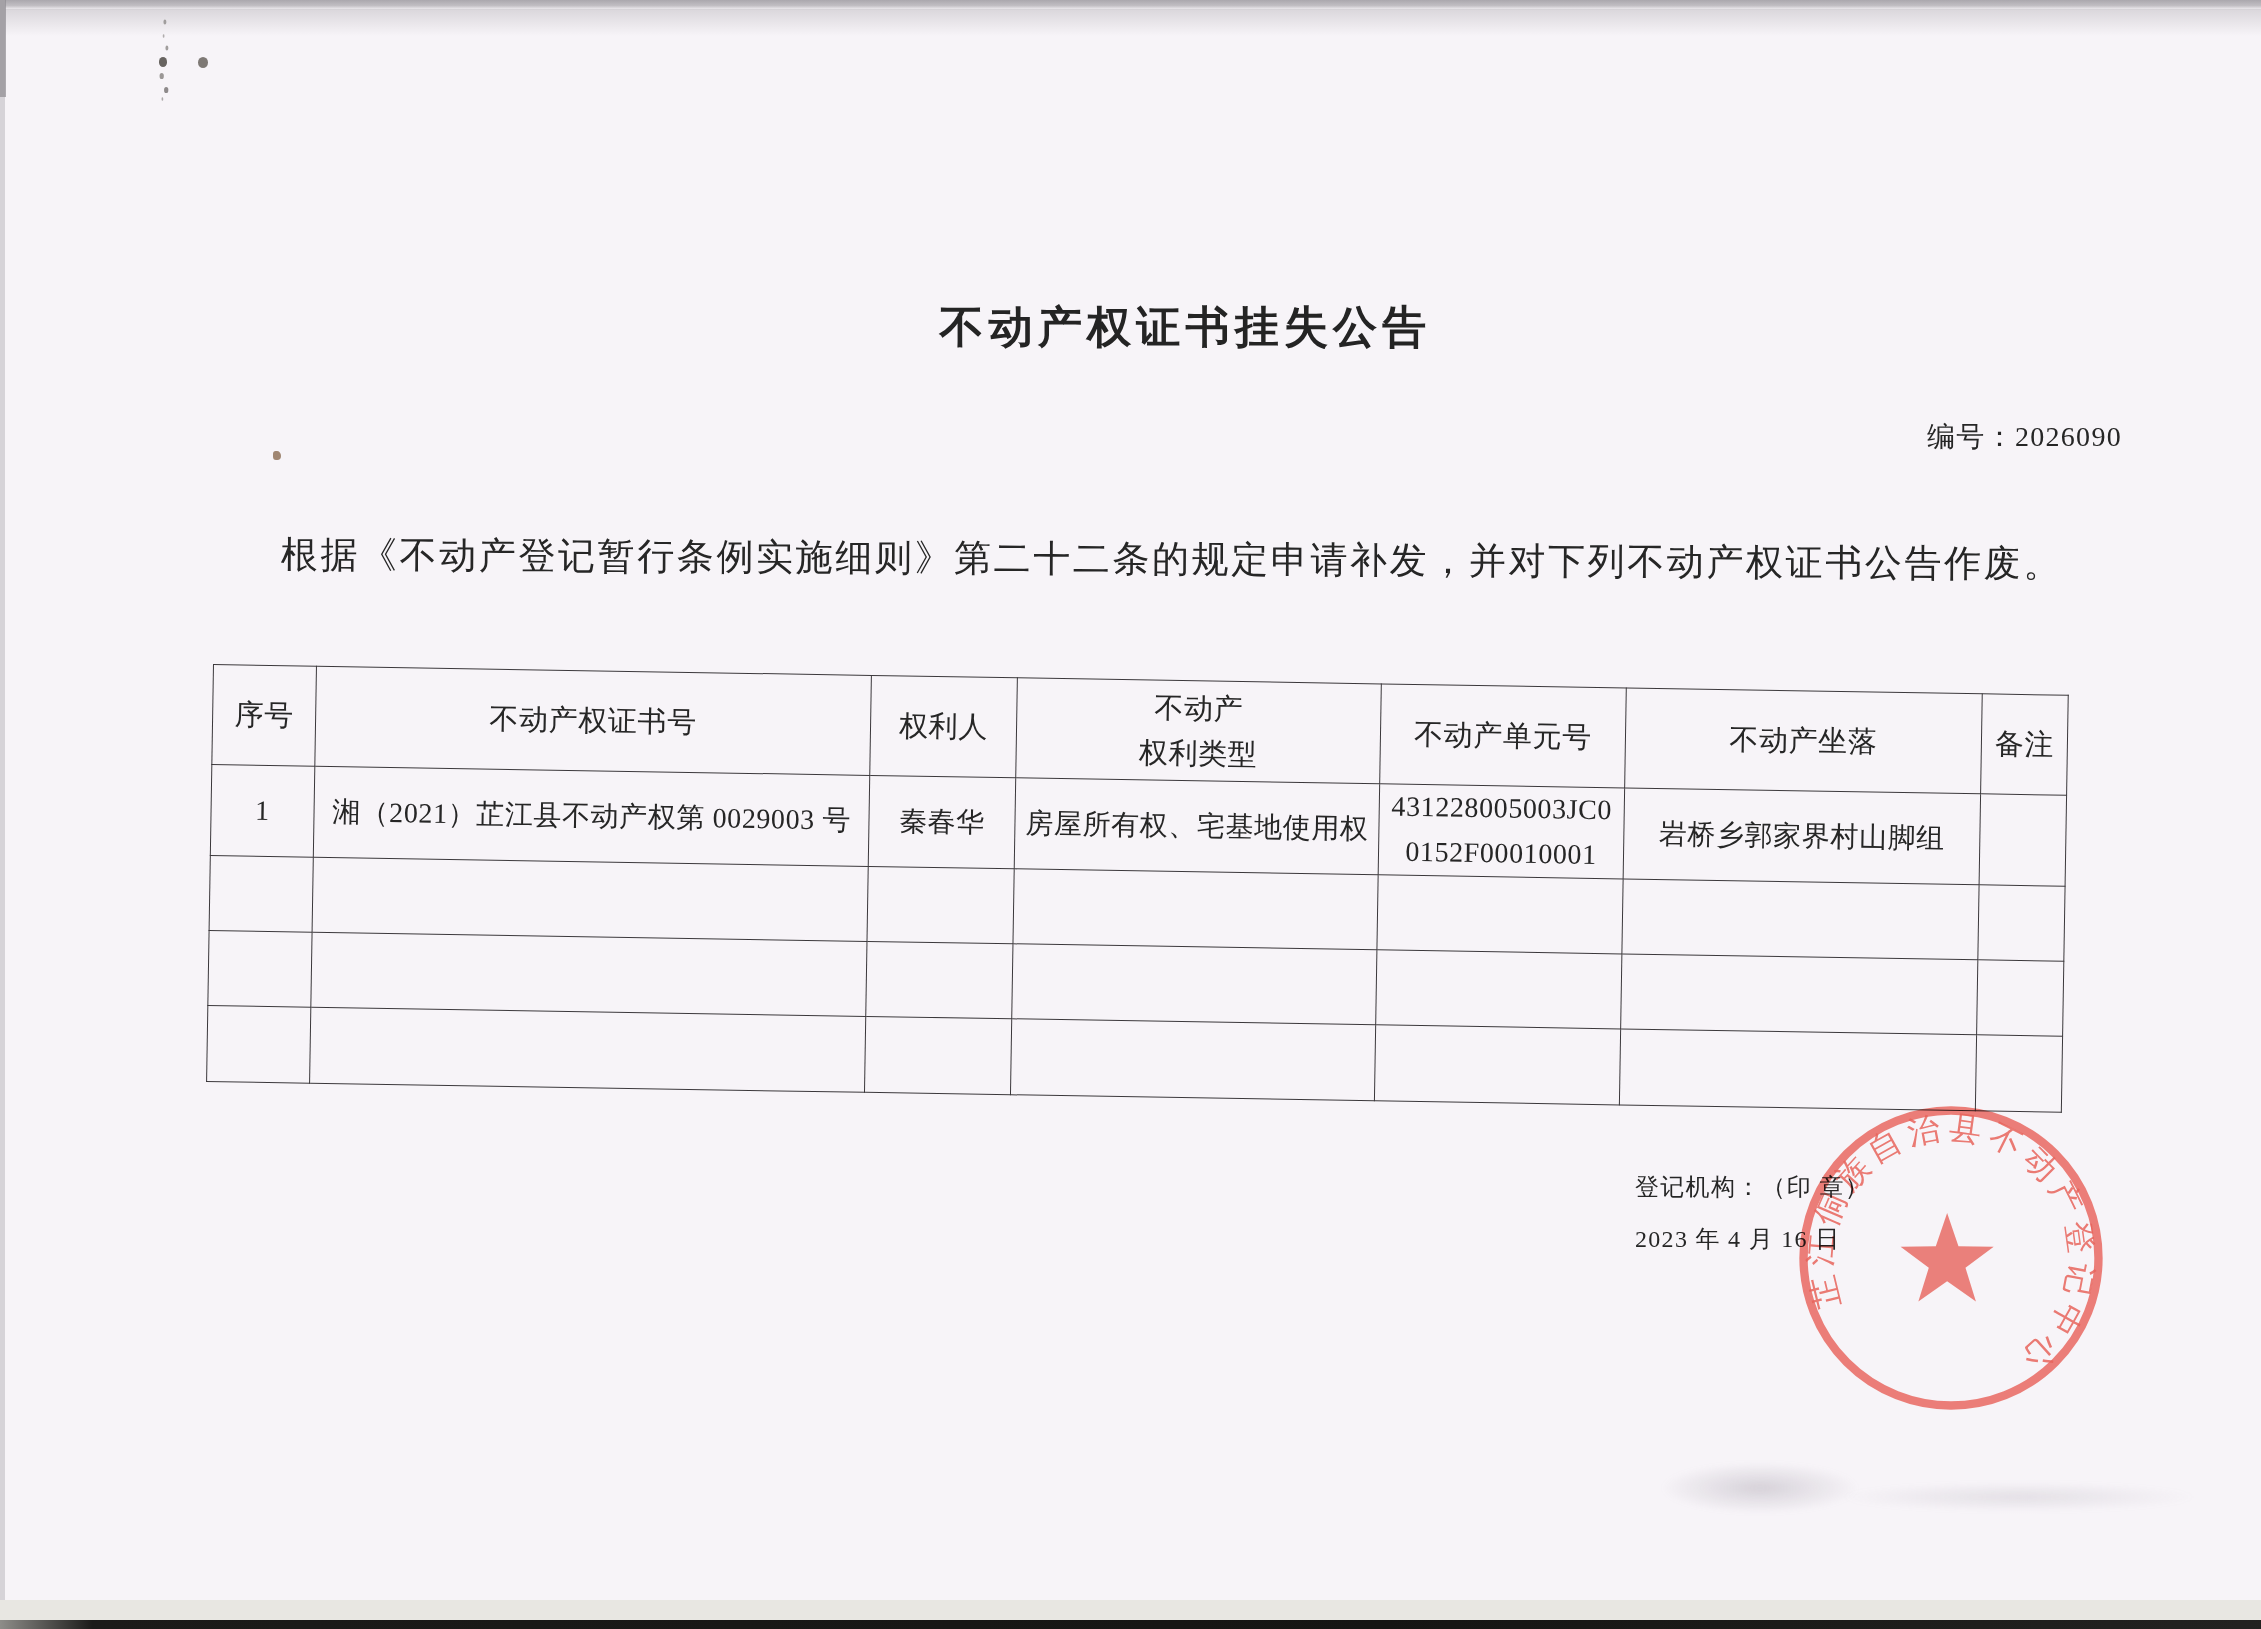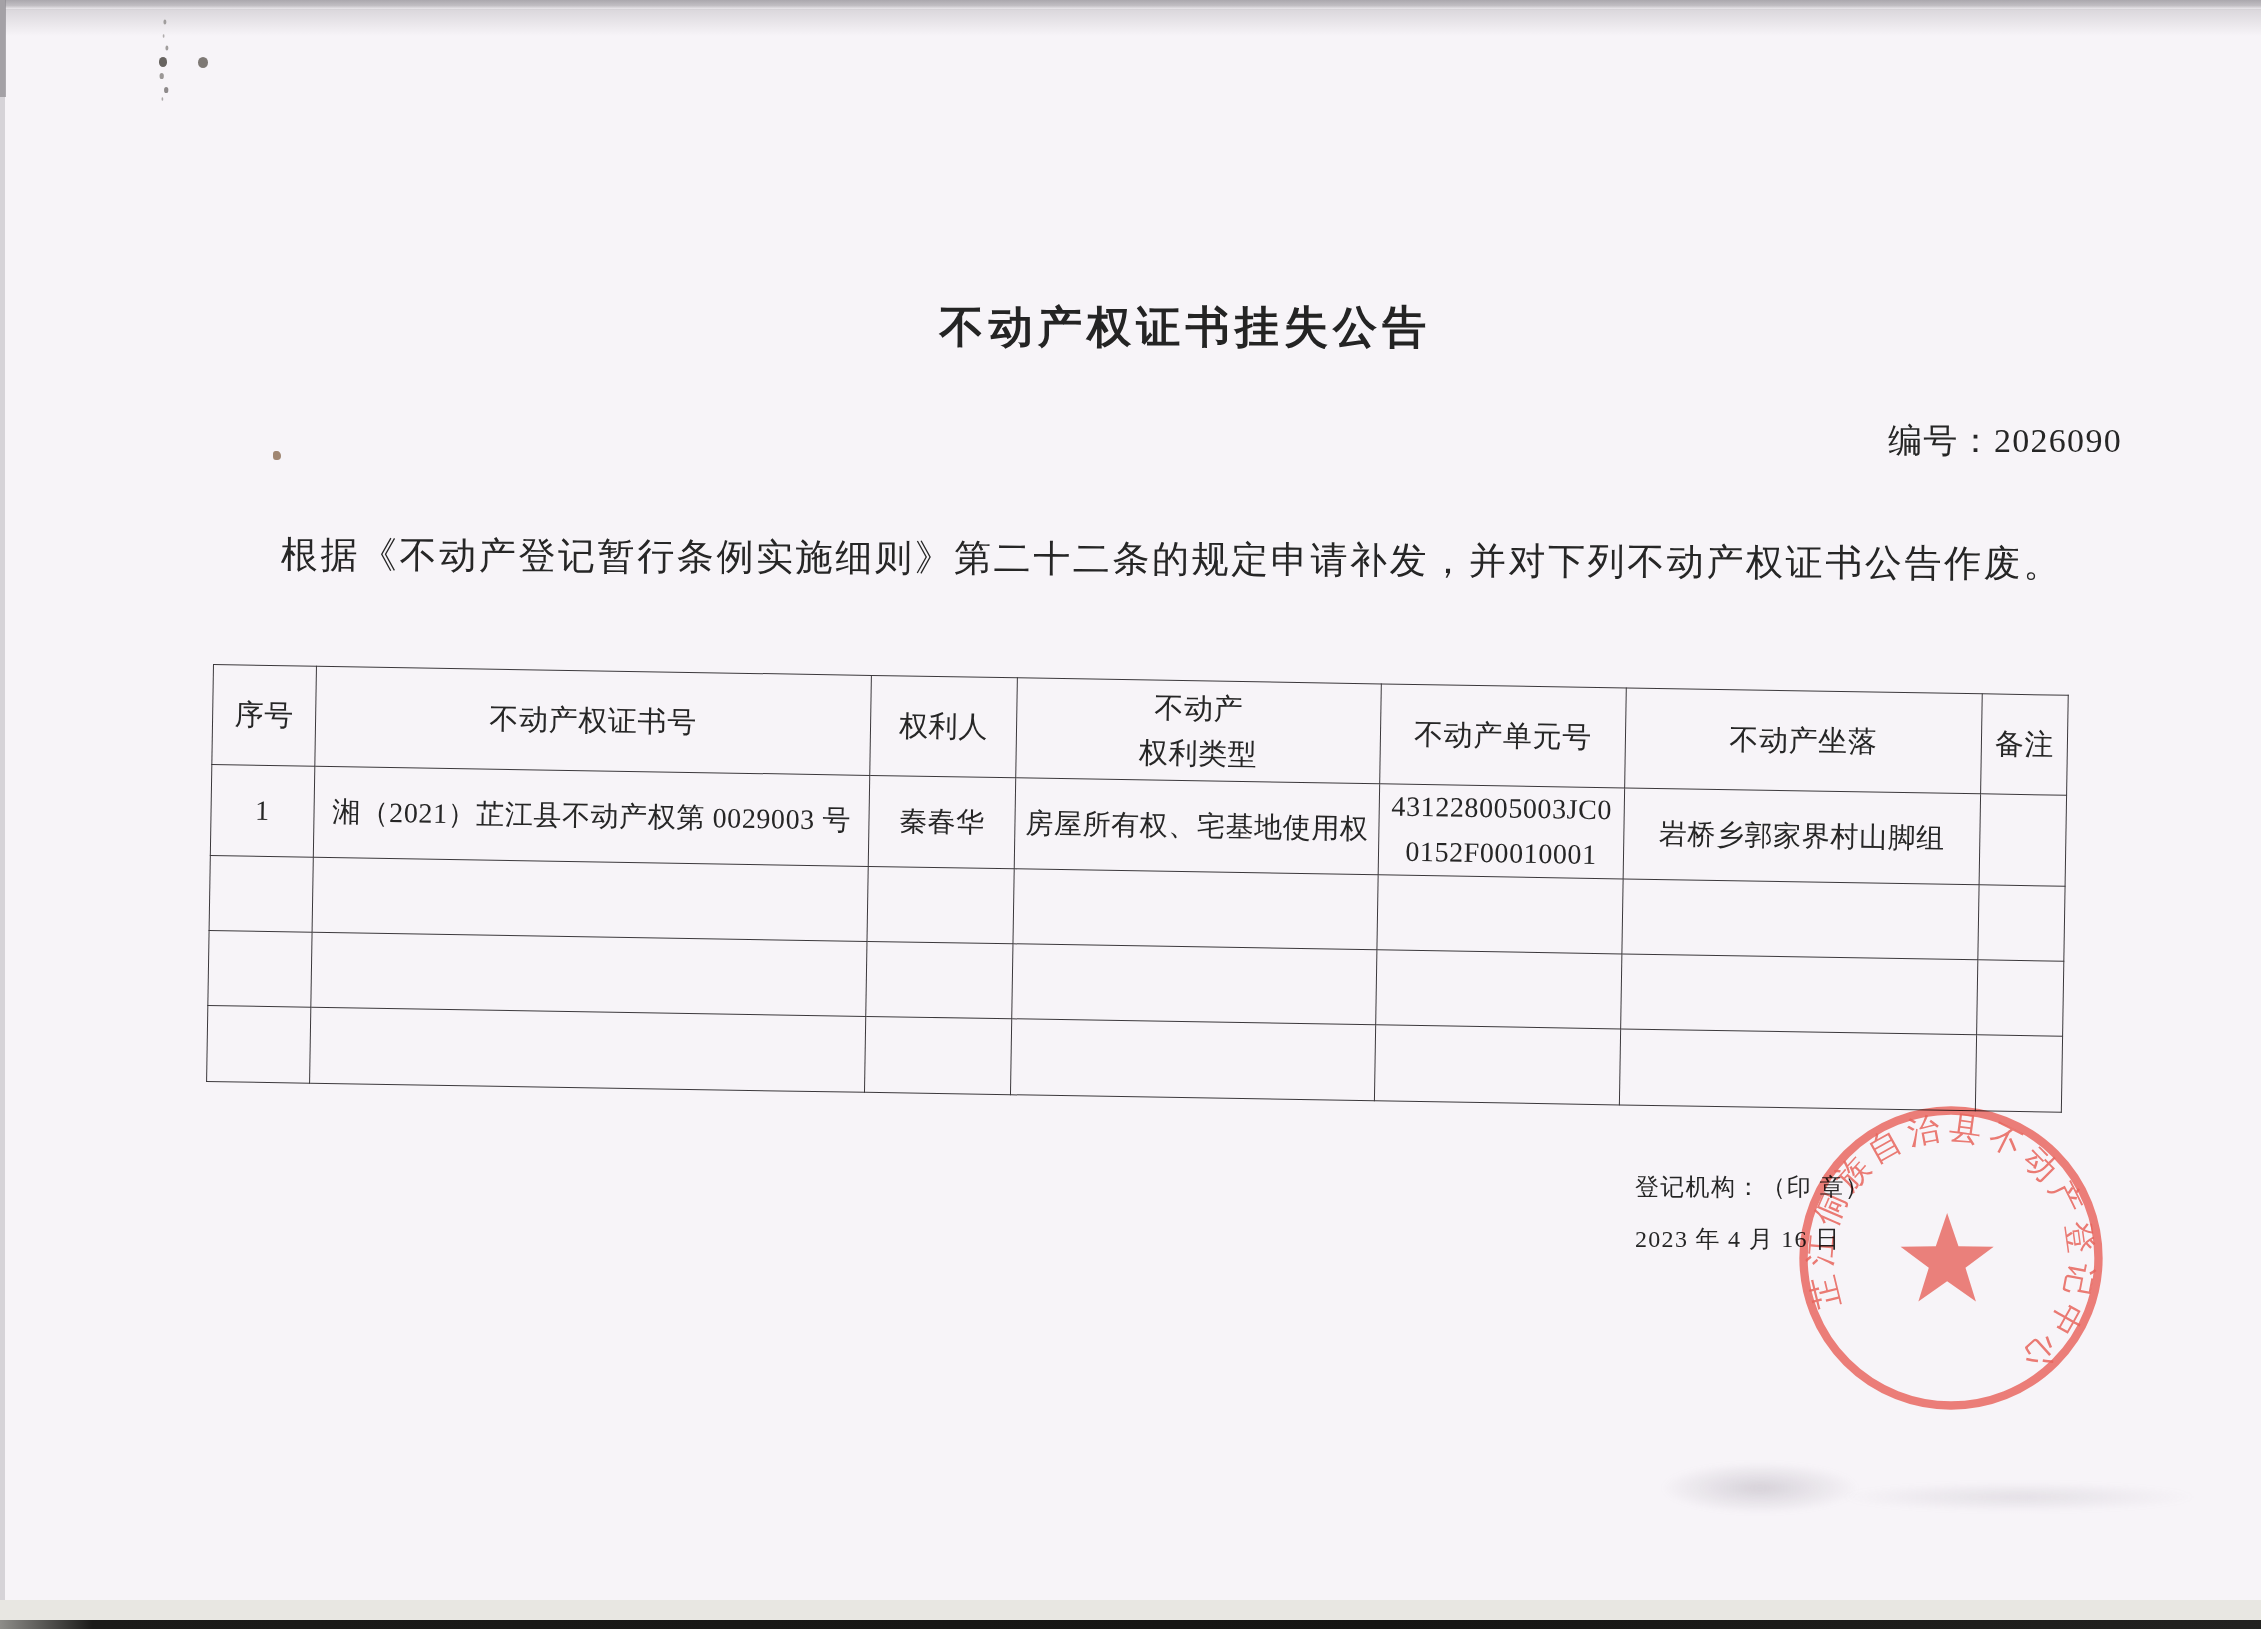--- a/index.html
+++ b/index.html
@@ -41,21 +41,21 @@
     background:radial-gradient(ellipse at center,rgba(130,122,138,.16),rgba(130,122,138,0) 70%);filter:blur(2.6px);}
   
   .title{
     position:absolute;top:298px;left:0;width:100%;
     text-align:center;padding-left:62px;box-sizing:border-box;
     font-family:"Liberation Sans","DejaVu Sans",sans-serif;
     font-weight:700;font-size:44px;letter-spacing:5.2px;color:#242424;
   }
   .doc-no{
     position:absolute;top:418px;right:187px;
-    font-size:34px;letter-spacing:1.3px;color:#262626;
+    font-size:28px;letter-spacing:1.3px;color:#262626;
   }
   .body-text{
     position:absolute;top:533px;left:281px;width:1780px;
     font-size:37px;letter-spacing:2.6px;line-height:1.2;color:#262626;
     transform:rotate(0.3deg);transform-origin:0 0;white-space:nowrap;
   }
   
   .doc-table-wrap{position:absolute;left:213px;top:664px;transform:rotate(0.95deg);transform-origin:0 0;}
   table.doc-table{border-collapse:collapse;table-layout:fixed;width:1855px;}
   table.doc-table th,table.doc-table td{

